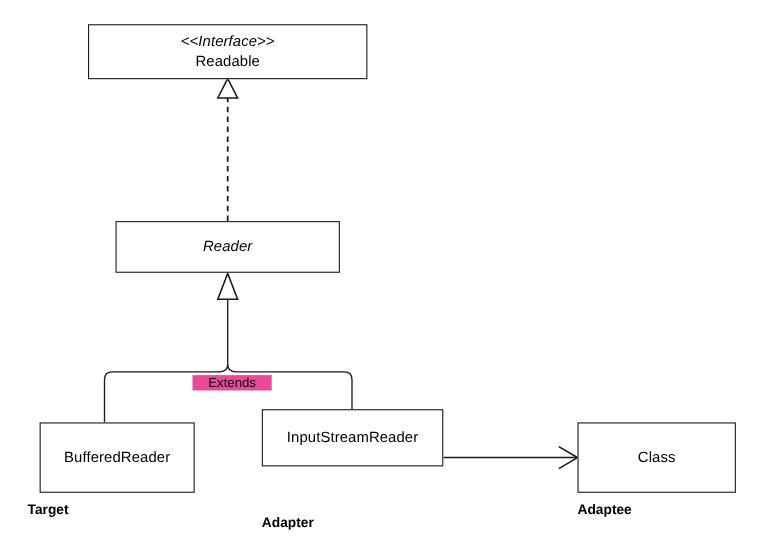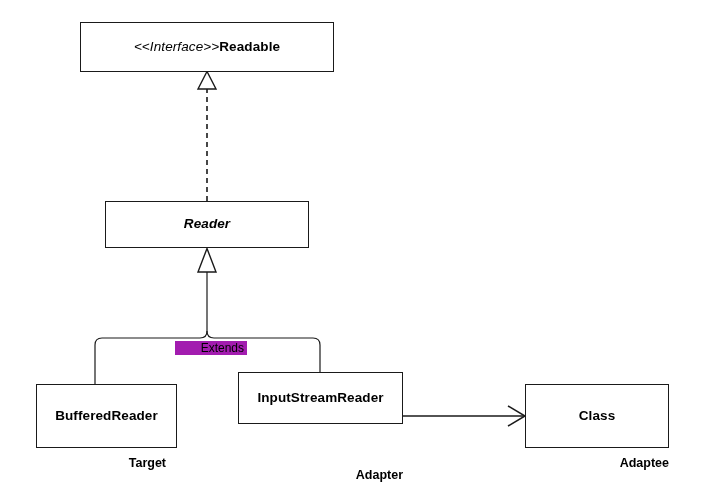--- a/index.html
+++ b/index.html
@@ -21,55 +21,56 @@
     top: 0;
     width: 712px;
     height: 494px;
   }
   .uml-box {
     position: absolute;
     box-sizing: border-box;
     border: 1.4px solid #1a1a1a;
     background: #ffffff;
     display: flex;
+    flex-direction: column;
     align-items: center;
     justify-content: center;
     text-align: center;
     z-index: 2;
   }
   .stereotype {
     font-size: 13.5px;
     font-style: italic;
     line-height: 1.35;
     letter-spacing: 0.1px;
     white-space: nowrap;
   }
   .class-name {
     font-size: 13.5px;
-    font-weight: bold;
+    font-weight: normal;
     line-height: 1.35;
     letter-spacing: 0.1px;
     white-space: nowrap;
   }
   .class-name.italic {
     font-style: italic;
   }
   .role-caption {
     position: absolute;
     font-size: 12.5px;
     font-weight: bold;
-    text-align: right;
+    text-align: left;
     white-space: nowrap;
     z-index: 2;
   }
   .edge-label {
     position: absolute;
     font-size: 12px;
-    text-align: right;
-    background: #a21caf;
+    text-align: center;
+    background: #ec4899;
     padding: 0 3px;
     white-space: nowrap;
     z-index: 3;
   }
 
   
   #box-readable          { left: 80px;  top: 22px;  width: 254px; height: 50px; }
   #box-reader            { left: 105px; top: 201px; width: 204px; height: 47px; }
   #box-bufferedreader    { left: 25px;  top: 384px; width: 141px; height: 64px; margin-left: 11px; }
   #box-inputstreamreader { left: 238px; top: 372px; width: 165px; height: 52px; }

